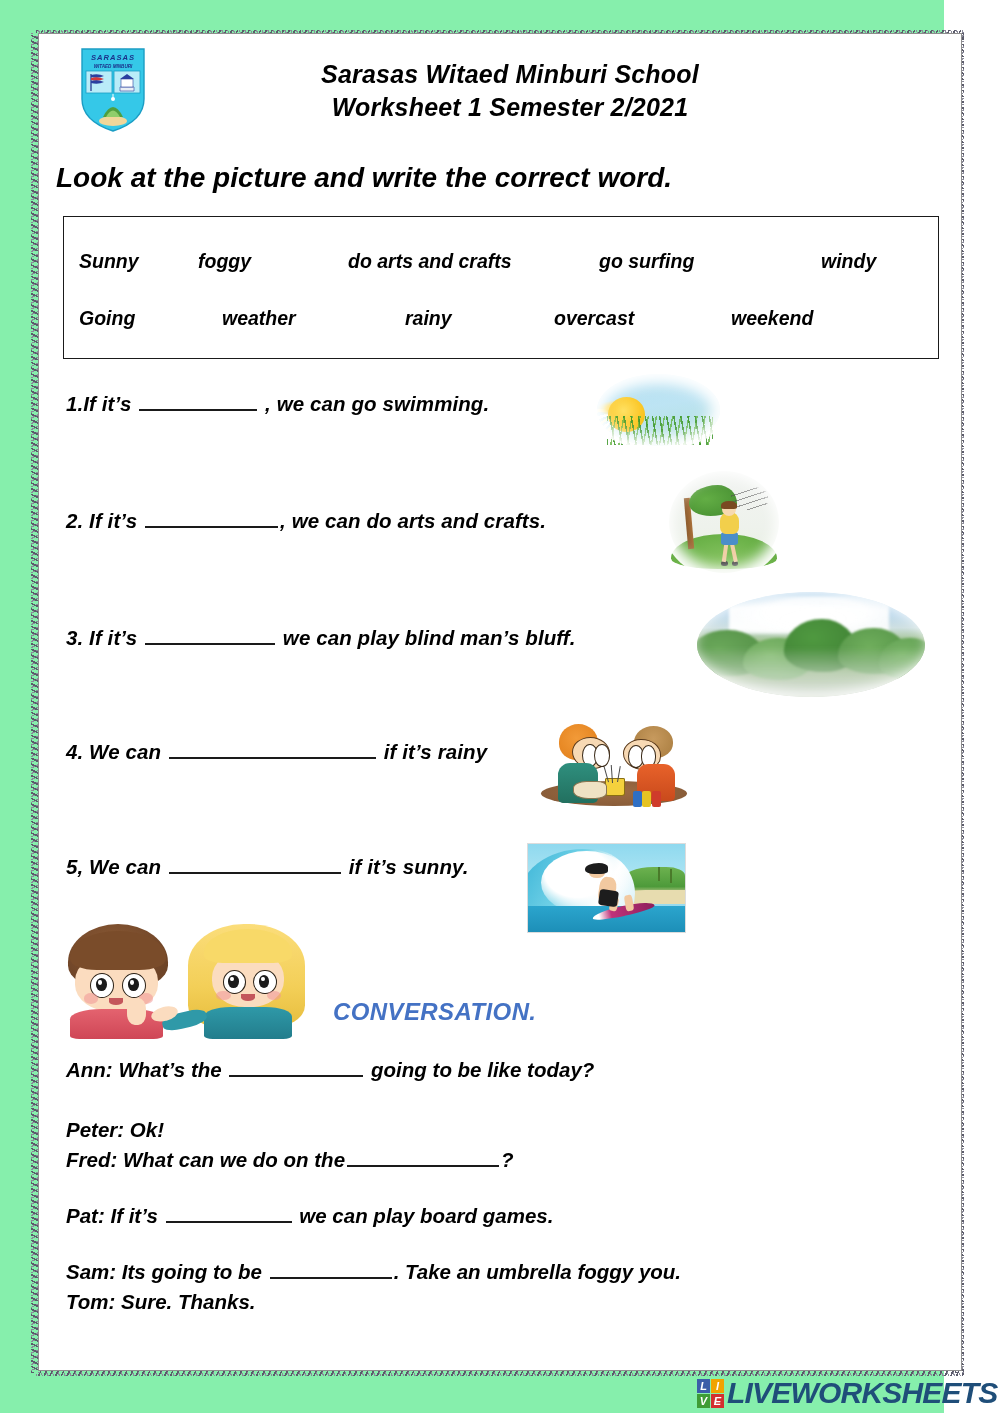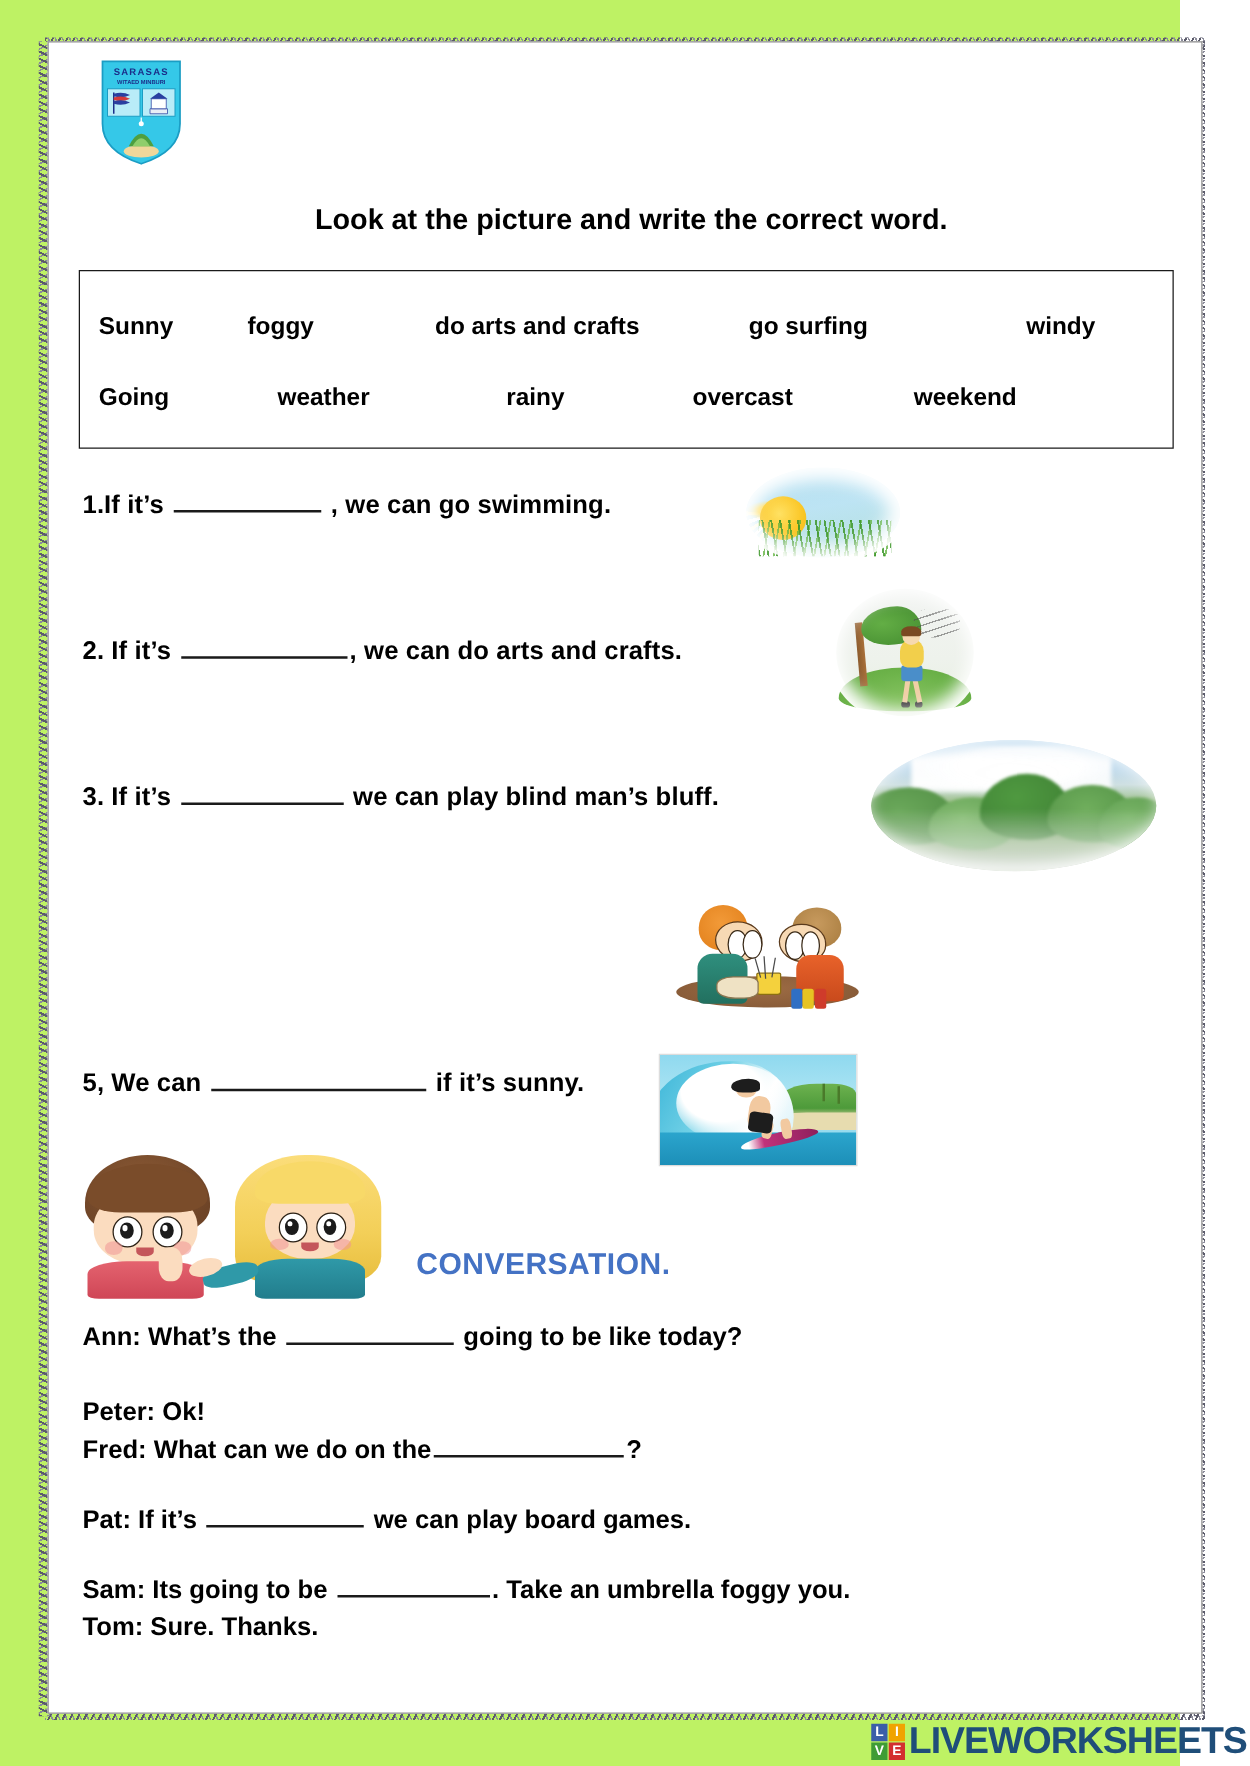--- a/index.html
+++ b/index.html
@@ -15,21 +15,22 @@
     font-family: "Liberation Sans", sans-serif;
     overflow: hidden;
   }
 
   
   #page {
     position: absolute;
     left: 0; top: 0;
     width: 944px;
     height: 1413px;
-    background: #bef264;
+    background: #86efac;
+    font-style: italic;
   }
 
   #frame {
     position: absolute;
     left: 38px;
     top: 33px;
     width: 924px;
     height: 1338px;
     box-sizing: border-box;
     background: #ffffff;
@@ -87,26 +88,25 @@
     font-weight: bold;
     font-size: 25px;
     line-height: 1.32;
     color: #000;
     letter-spacing: .2px;
   }
   .title-line { display: block; }
 
   .instruction {
     position: absolute;
-    left: 70px;
+    left: 56px;
     top: 162px;
     width: 870px;
-    text-align: center;
-    font-weight: bold;
-    font-size: 23px;
+    font-weight: bold;
+    font-size: 28px;
     color: #000;
   }
 
   
   .wordbank {
     position: absolute;
     left: 63px;
     top: 216px;
     width: 876px;
     height: 143px;
@@ -407,20 +407,24 @@
       <path d="M41 32 h12 v8 h-12 Z" fill="#ffffff" stroke="#2a3fa0" stroke-width=".6"></path>
       <path d="M40 32 l7 -5 l7 5 Z" fill="#2a3fa0"></path>
       <ellipse cx="33" cy="74" rx="14" ry="5" fill="#f0d79a"></ellipse>
       <path d="M23 70 q10 -20 20 0 Z" fill="#4f9f3f"></path>
       <path d="M26 70 q7 -13 14 0 Z" fill="#8fce6b"></path>
       <circle cx="33" cy="52" r="2" fill="#ffffff"></circle>
       <path d="M33 52 l0 -5" stroke="#ffffff" stroke-width="1"></path>
     </svg>
   </div>
 
+  <div class="title-block">
+    <span class="title-line">Sarasas Witaed Minburi School</span>
+    <span class="title-line">Worksheet  1  Semester 2/2021</span>
+  </div>
 
   <div class="instruction">Look at the picture and write the correct word.</div>
 
   <div class="wordbank">
     <div class="wb-row wb-row1">
       <span style="left:15px">Sunny</span>
       <span style="left:134px">foggy</span>
       <span style="left:284px">do arts and crafts</span>
       <span style="left:535px">go surfing</span>
       <span style="left:757px">windy</span>
@@ -446,20 +450,26 @@
     <span class="blank" style="width:133px"></span><span>, we can do arts and crafts.</span>
   </div>
 
   <div class="q" style="left:66px; top:626px;">
     <span>3.</span>
     <span>If it’s</span>
     <span class="blank" style="width:130px"></span>
     <span>we can play blind man’s bluff.</span>
   </div>
 
+  <div class="q" style="left:66px; top:740px;">
+    <span>4.</span>
+    <span>We can</span>
+    <span class="blank" style="width:207px"></span>
+    <span>if it’s rainy</span>
+  </div>
 
   <div class="q" style="left:66px; top:855px;">
     <span>5,</span>
     <span>We can</span>
     <span class="blank" style="width:172px"></span>
     <span>if it’s sunny.</span>
   </div>
 
   <div class="pic" id="pic-sunny">
     <div class="sun-bg"></div>

